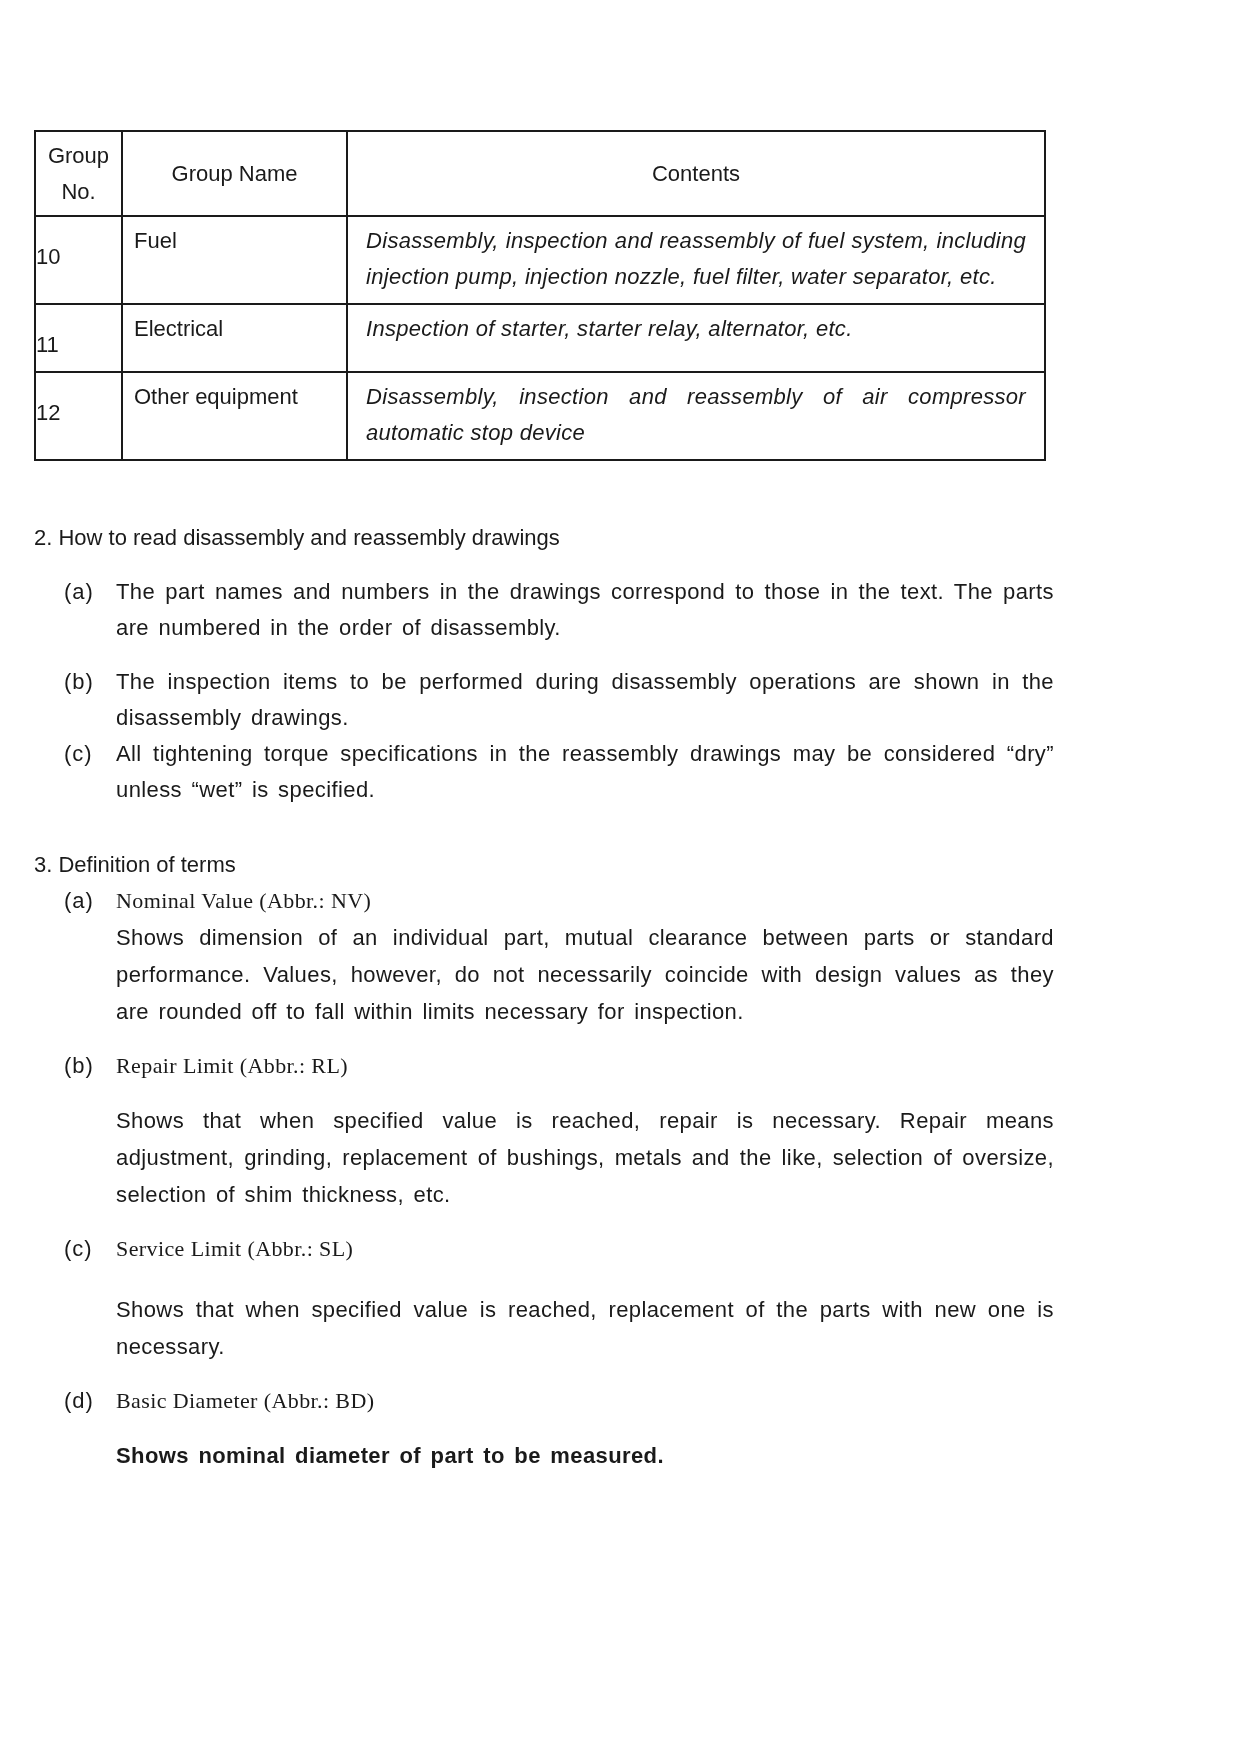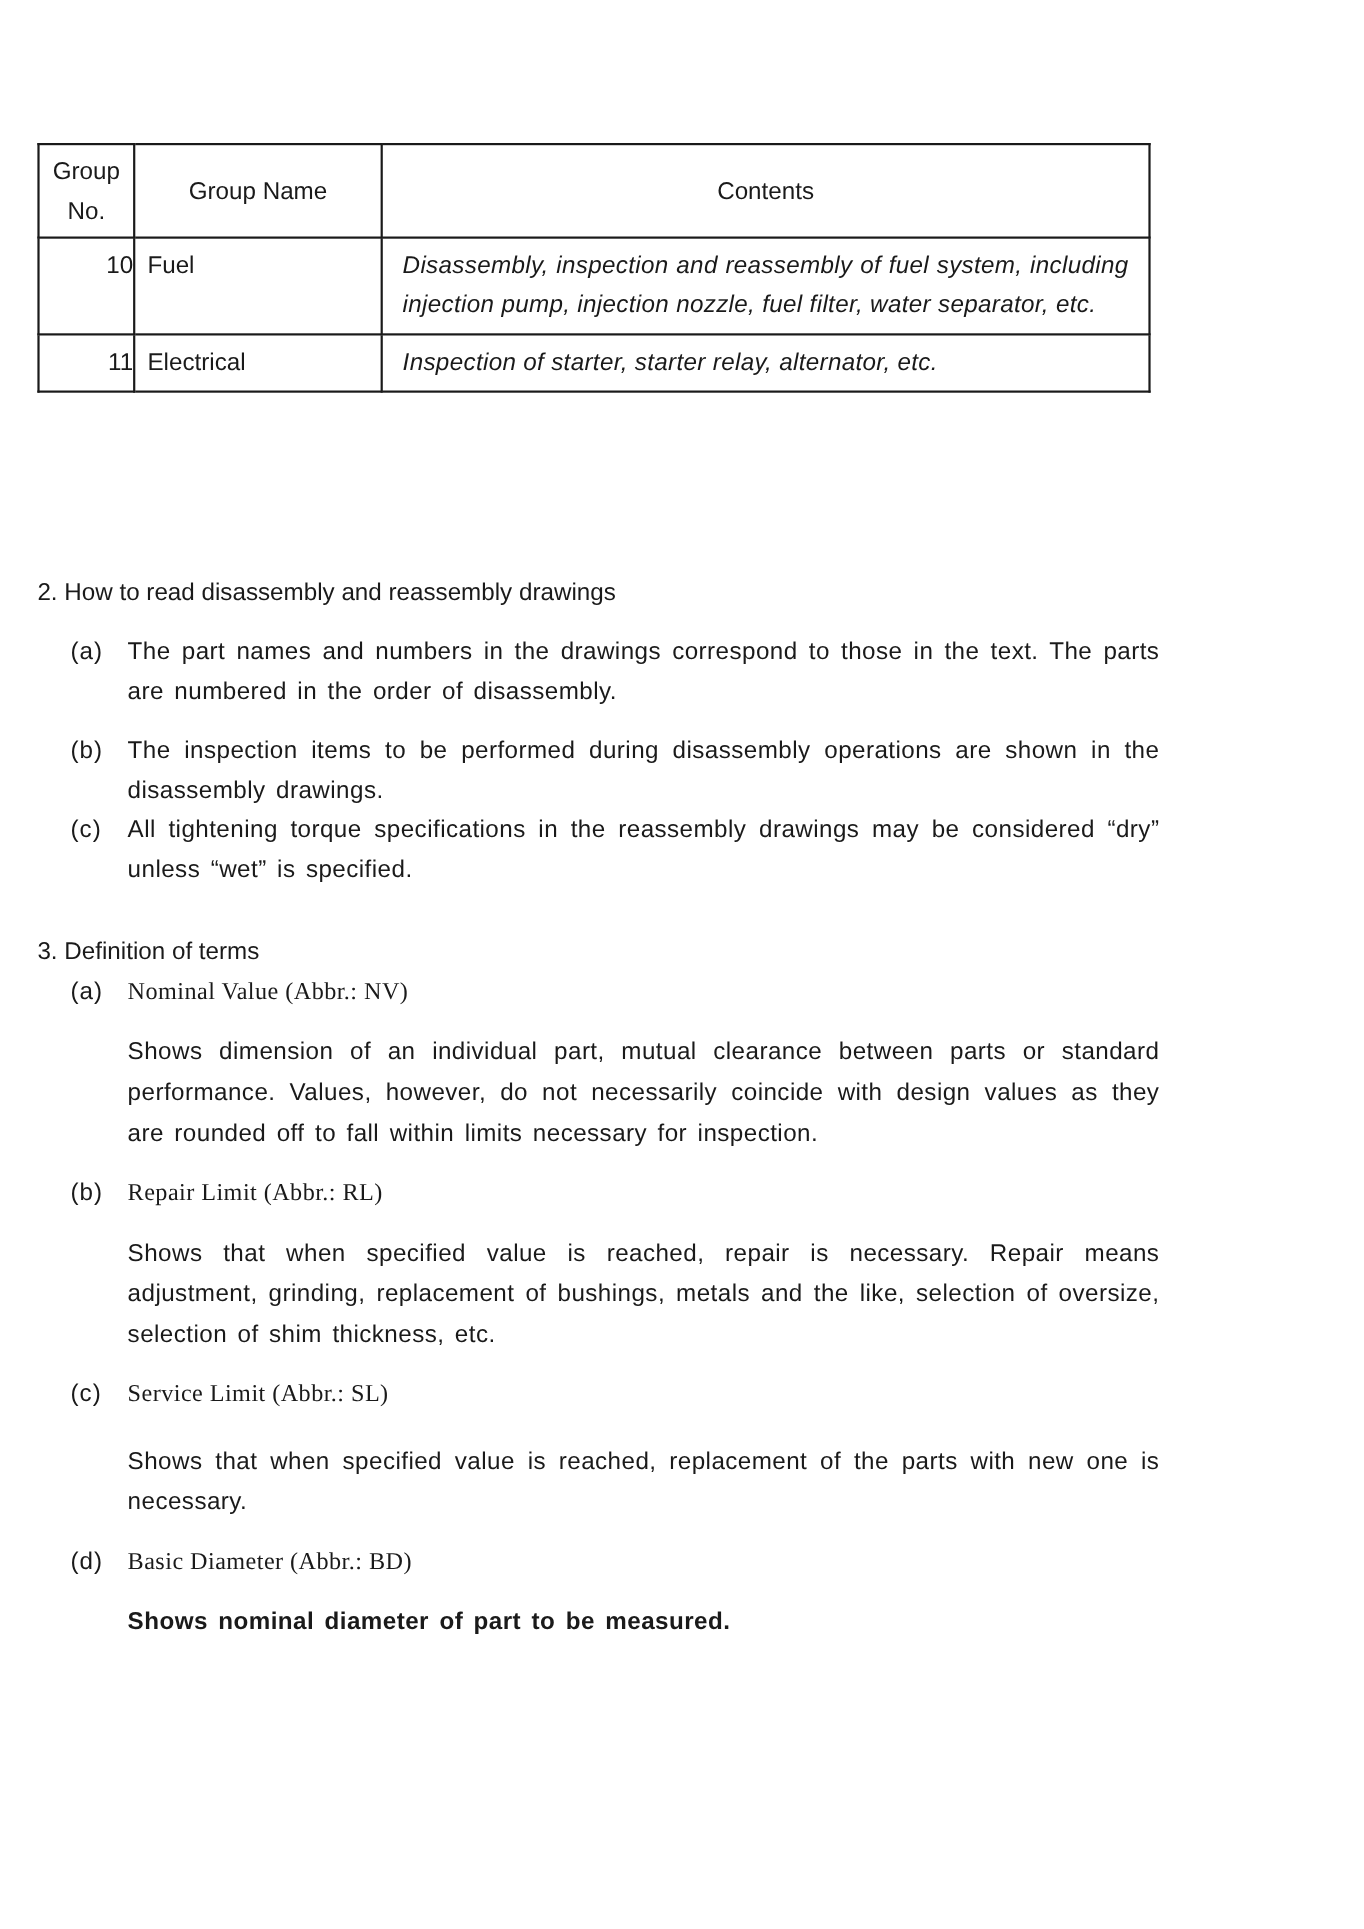--- a/index.html
+++ b/index.html
@@ -46,22 +46,22 @@
       height: 83px;
       padding: 0;
     }
     table.groups th.col-no {
       line-height: 36px;
     }
     table.groups col.c-no { width: 87px; }
     table.groups col.c-name { width: 225px; }
     table.groups col.c-contents { width: 698px; }
     table.groups td.no {
-      text-align: right;
-      padding: 6px 0 8px 0;
+      text-align: left;
+      padding: 22px 0 8px 0;
     }
     table.groups td.name {
       padding: 6px 10px 8px 11px;
       white-space: nowrap;
     }
     table.groups td.contents {
       padding: 6px 18px 8px 18px;
       text-align: justify;
       letter-spacing: 0.3px;
       font-style: italic;
@@ -144,20 +144,25 @@
       <tr>
         <td class="no">10</td>
         <td class="name">Fuel</td>
         <td class="contents">Disassembly, inspection and reassembly of fuel system, including injection pump, injection nozzle, fuel filter, water separator, etc.</td>
       </tr>
       <tr>
         <td class="no">11</td>
         <td class="name">Electrical</td>
         <td class="contents">Inspection of starter, starter relay, alternator, etc.</td>
       </tr>
+      <tr>
+        <td class="no">12</td>
+        <td class="name">Other equipment</td>
+        <td class="contents">Disassembly, insection and reassembly of air compressor automatic stop device</td>
+      </tr>
     </tbody>
   </table>
 
   <div class="section" style="top: 504px;">
     <div class="section-heading">2. How to read disassembly and reassembly drawings</div>
 
     <div class="item" style="margin-top: 18px;">
       <span class="label">(a)</span>
       <div class="text">The part names and numbers in the drawings correspond to those in the text. The parts are numbered in the order of disassembly.</div>
     </div>
@@ -173,21 +178,21 @@
     </div>
   </div>
 
   <div class="section" style="top: 831px;">
     <div class="section-heading">3. Definition of terms</div>
 
     <div class="term">
       <span class="label">(a)</span>
       <span class="term-title">Nominal Value (Abbr.: NV)</span>
     </div>
-    <div class="term-body" style="margin-top: 18px;">Shows dimension of an individual part, mutual clearance between parts or standard performance. Values, however, do not necessarily coincide with design values as they are rounded off to fall within limits necessary for inspection.</div>
+    <div class="term-body" style="">Shows dimension of an individual part, mutual clearance between parts or standard performance. Values, however, do not necessarily coincide with design values as they are rounded off to fall within limits necessary for inspection.</div>
 
     <div class="term" style="margin-top: 18px;">
       <span class="label">(b)</span>
       <span class="term-title">Repair Limit (Abbr.: RL)</span>
     </div>
     <div class="term-body" style="margin-top: 18px;">Shows that when specified value is reached, repair is necessary. Repair means adjustment, grinding, replacement of bushings, metals and the like, selection of oversize, selection of shim thickness, etc.</div>
 
     <div class="term" style="margin-top: 18px;">
       <span class="label">(c)</span>
       <span class="term-title">Service Limit (Abbr.: SL)</span>

